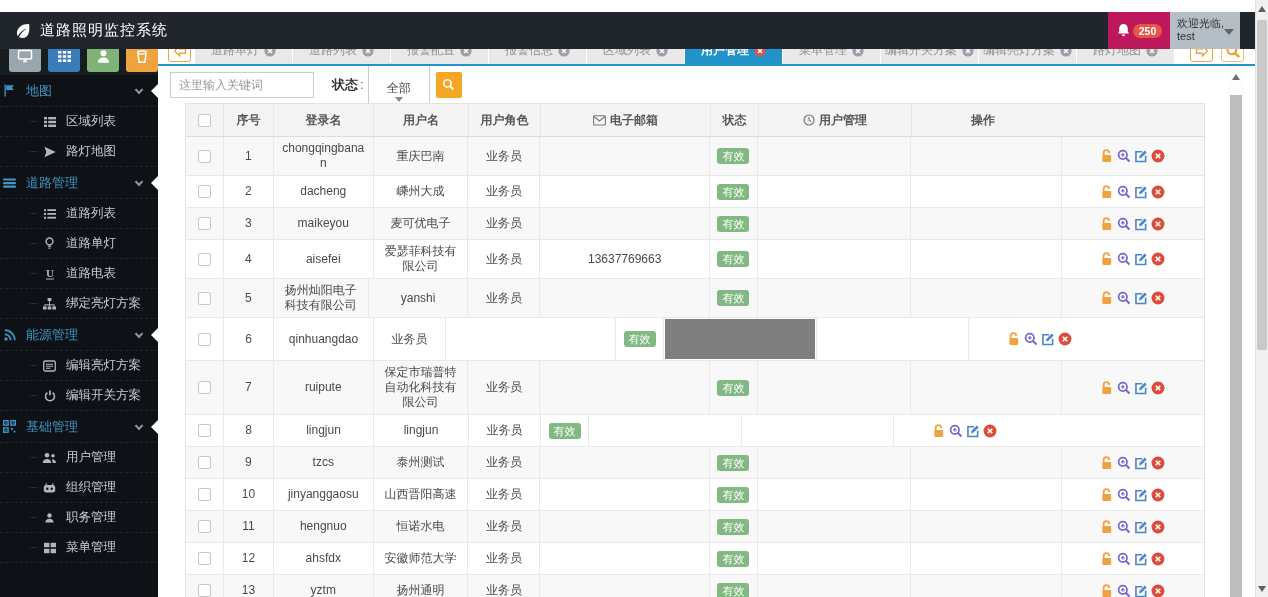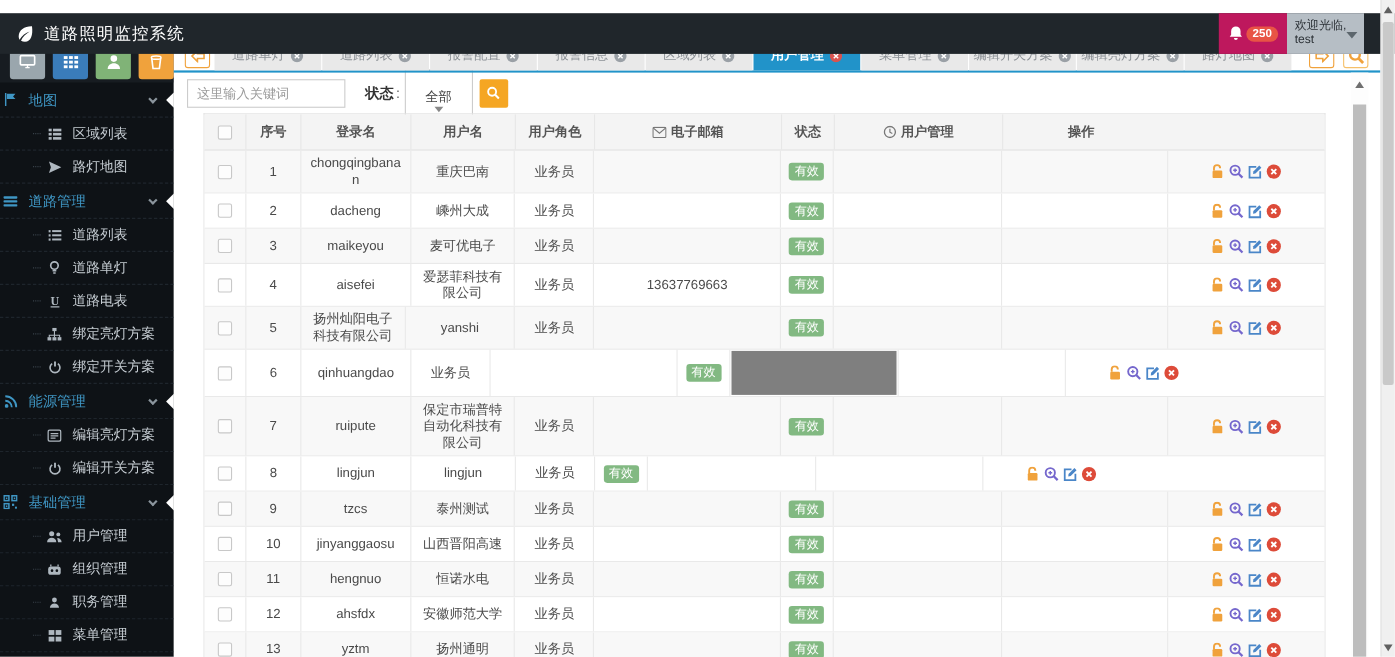--- a/index.html
+++ b/index.html
@@ -255,30 +255,20 @@
               <rect x="4.7" y="8.5" width="3.6" height="3"></rect>
               <rect x="9.4" y="8.5" width="3.6" height="3"></rect>
             </g>
             <path d="M6.5 3v2.5M1.8 8.5V6.8h9.4v1.7M6.5 5.5v3" fill="none" stroke="currentColor" stroke-width="1"></path>
           </svg>
         </span>
         <span class="menu-label">绑定亮灯方案</span>
 
       </div>
 
-      <div class="menu-row">
-        <span class="menu-icon">
-          <svg width="12" height="12" viewBox="0 0 12 12">
-            <path d="M6 0.6v4.6" stroke="currentColor" stroke-width="1.7"></path>
-            <path d="M3.4 2.6a4.5 4.5 0 1 0 5.2 0" fill="none" stroke="currentColor" stroke-width="1.5"></path>
-          </svg>
-        </span>
-        <span class="menu-label">绑定开关方案</span>
-
-      </div>
 
       <div class="menu-row menu-row--section">
         <span class="menu-icon">
           <svg width="12" height="12" viewBox="0 0 12 12">
             <circle cx="2" cy="10" r="1.7" fill="currentColor"></circle>
             <path d="M0.8 5.3A5.9 5.9 0 0 1 6.7 11.2M0.8 1.2A10 10 0 0 1 10.8 11.2" fill="none" stroke="currentColor" stroke-width="1.7"></path>
           </svg>
         </span>
         <span class="menu-label">能源管理</span>
         <span class="chevron"></span>

